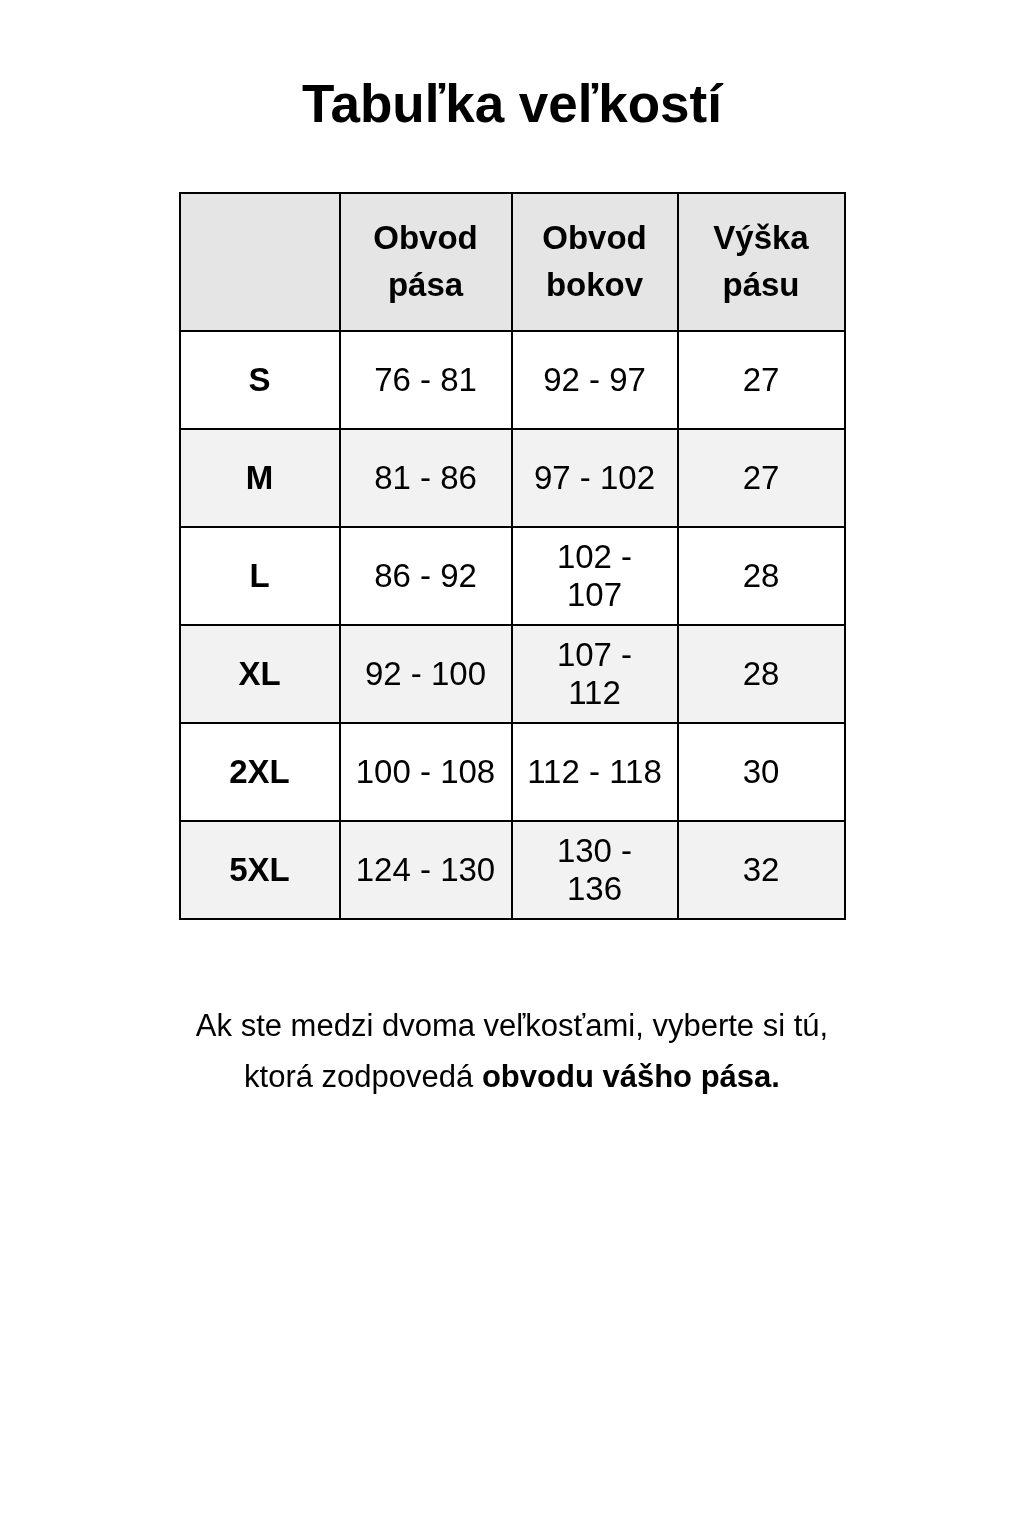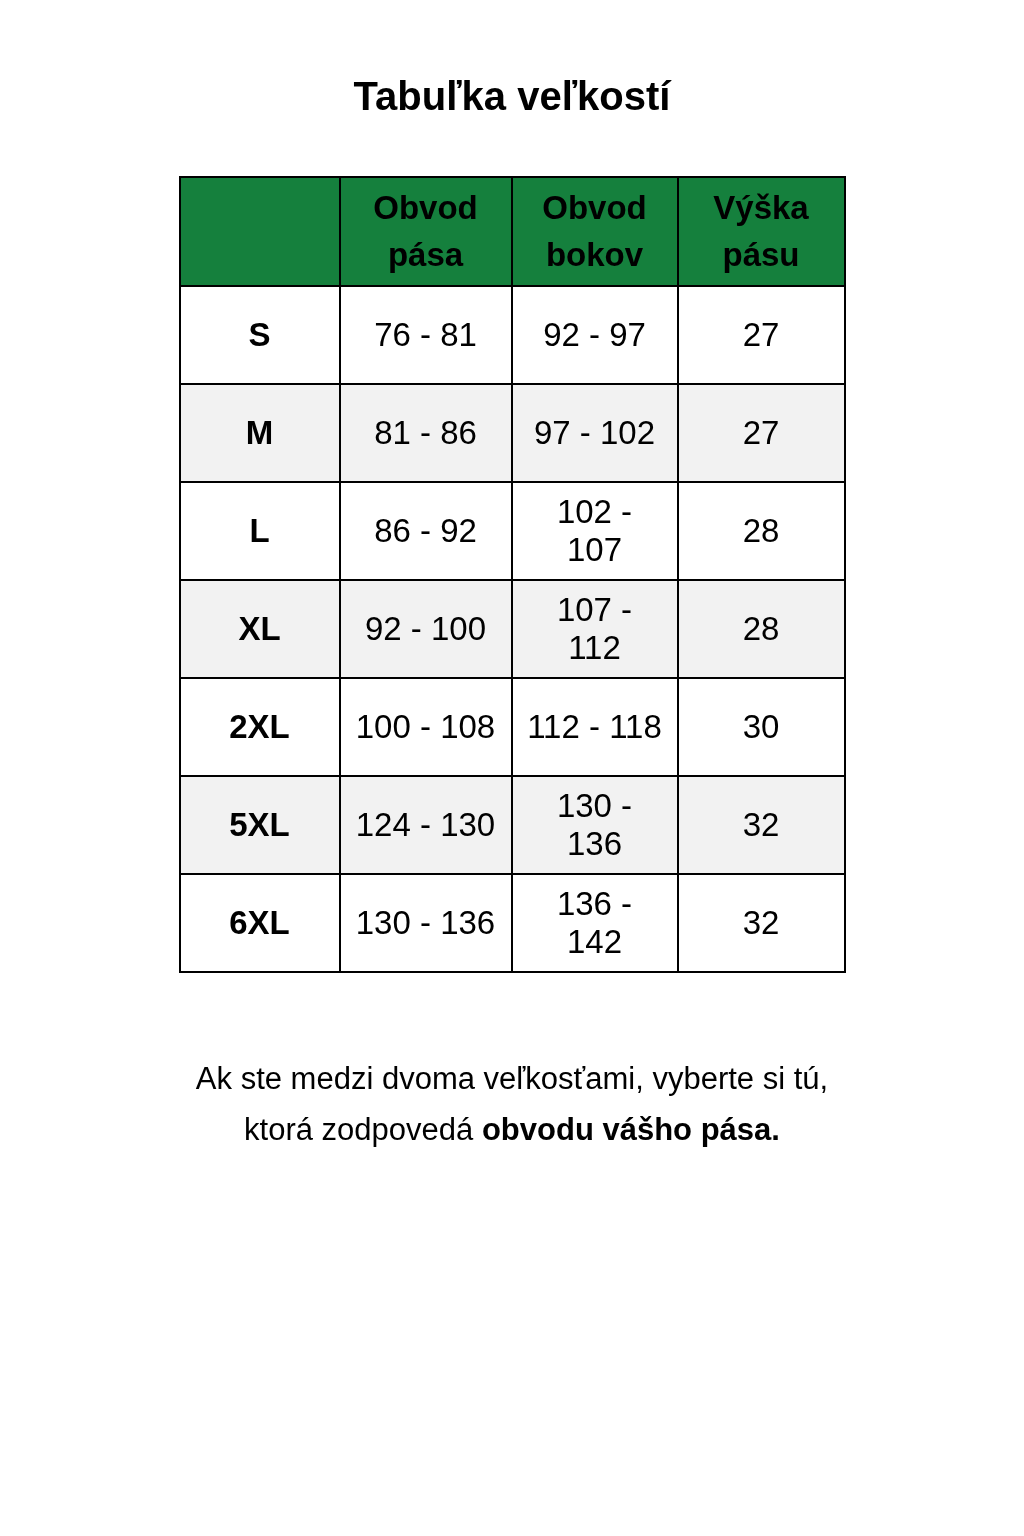--- a/index.html
+++ b/index.html
@@ -10,21 +10,21 @@
     width: 1024px;
     height: 1536px;
     background: #ffffff;
     color: #000000;
     font-family: "Liberation Sans", "DejaVu Sans", sans-serif;
     overflow: hidden;
   }
   .page-title {
     margin: 72px 0 0 0;
     text-align: center;
-    font-size: 40px;
+    font-size: 53px;
     font-weight: bold;
     line-height: 1.2;
   }
   table.size-table {
     border-collapse: collapse;
     table-layout: fixed;
     width: 665px;
     margin: 56px auto 0 auto;
   }
   .size-table col.c-size  { width: 160px; }
@@ -34,23 +34,23 @@
   .size-table th,
   .size-table td {
     border: 2px solid #000000;
     text-align: center;
     vertical-align: middle;
     font-size: 33px;
     padding: 0 14px;
     box-sizing: border-box;
   }
   .size-table thead th {
-    background: #15803d;
+    background: #e5e5e5;
     font-weight: bold;
-    height: 109px;
+    height: 138px;
     line-height: 1.4;
   }
   .size-table tbody td {
     height: 98px;
     font-weight: normal;
     background: #ffffff;
   }
   .size-table tbody tr:nth-child(even) td {
     background: #f2f2f2;
   }
@@ -120,26 +120,20 @@
         <td>100 - 108</td>
         <td>112 - 118</td>
         <td>30</td>
       </tr>
       <tr>
         <td class="size-cell">5XL</td>
         <td>124 - 130</td>
         <td>130 - 136</td>
         <td>32</td>
       </tr>
-      <tr>
-        <td class="size-cell">6XL</td>
-        <td>130 - 136</td>
-        <td>136 - 142</td>
-        <td>32</td>
-      </tr>
     </tbody>
   </table>
 
   <p class="fit-note">
     <span>Ak ste medzi dvoma veľkosťami, vyberte si tú,</span><br>
     <span>ktorá zodpovedá </span><span class="bold">obvodu vášho pása.</span>
   </p>
 
 </main>
 

